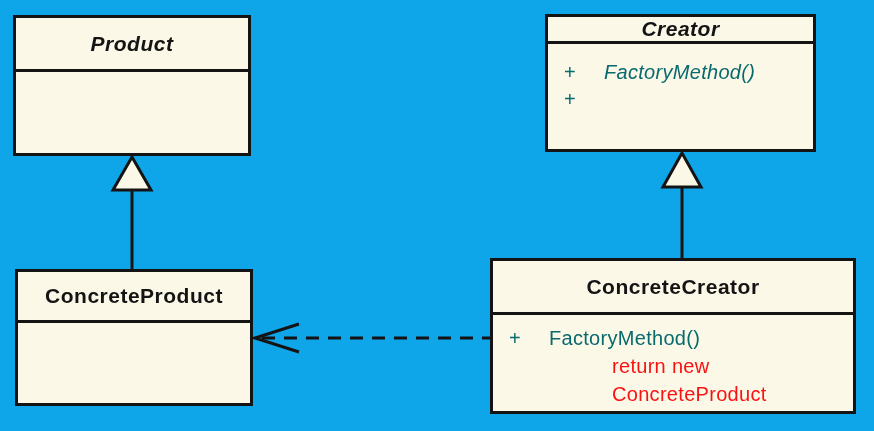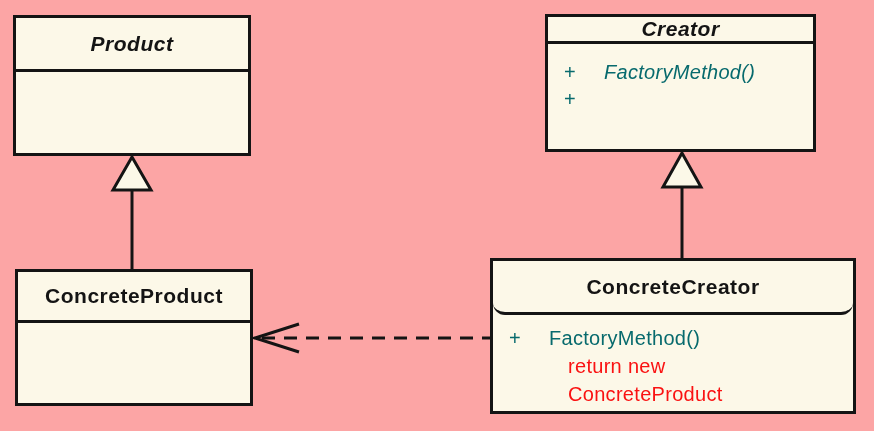--- a/index.html
+++ b/index.html
@@ -4,21 +4,21 @@
 <style>
   :root{
     --box-fill:#FCF8E8;
     --line-color:#141414;
     --method-color:#076A6D;
     --note-color:#FA1212;
     --title-color:#141414;
   }
   html,body{margin:0;padding:0;background:#ffffff;}
   .canvas{
-    position:relative;width:874px;height:431px;background:#fca5a5;
+    position:relative;width:874px;height:431px;background:#0ea5e9;
     font-family:"Liberation Sans", sans-serif;overflow:hidden;
   }
   .uml-class{
     position:absolute;box-sizing:border-box;
     border:3px solid var(--line-color);
     background:var(--box-fill);
     display:flex;flex-direction:column;
   }
   .uml-title{
     box-sizing:border-box;
@@ -31,34 +31,35 @@
   .abstract .uml-title{font-style:italic;}
   .uml-body{flex:1 1 auto;box-sizing:border-box;}
   .box-product{left:13px;top:15px;width:238px;height:141px;}
   .box-product .uml-title{height:54px;}
   .box-creator{left:545px;top:14px;width:271px;height:138px;}
   .box-creator .uml-title{height:27px;}
   .box-creator .uml-body{padding-top:15px;}
   .box-concrete-product{left:15px;top:269px;width:238px;height:137px;}
   .box-concrete-product .uml-title{height:51px;}
   .box-concrete-creator{left:490px;top:258px;width:366px;height:156px;}
-  .box-concrete-creator .uml-title{height:54px;border-radius:12px;}
+  .box-concrete-creator .uml-title{height:54px;}
   .box-concrete-creator .uml-body{padding-top:10px;}
   .method-row{
     display:flex;align-items:baseline;
     padding-left:16px;line-height:27px;
     font-size:20px;letter-spacing:.3px;
     color:var(--method-color);
   }
   .method-row .vis{display:inline-block;width:40px;flex:0 0 auto;}
   .method-row.it .mname{font-style:italic;}
   .note-line{
     padding-left:75px;line-height:28px;
     font-size:20px;letter-spacing:.3px;
     color:var(--note-color);
+    margin-left:44px;
   }
   .connectors{position:absolute;left:0;top:0;width:874px;height:431px;pointer-events:none;}
   .connectors line,.connectors polyline{stroke:var(--line-color);stroke-width:3;fill:none;}
   .connectors polygon{stroke:var(--line-color);stroke-width:3;fill:var(--box-fill);stroke-linejoin:miter;}
   .edge-label{
     position:absolute;left:285px;top:344px;width:185px;
     text-align:center;font-size:21px;color:var(--line-color);
     letter-spacing:.3px;
   }
 </style>

